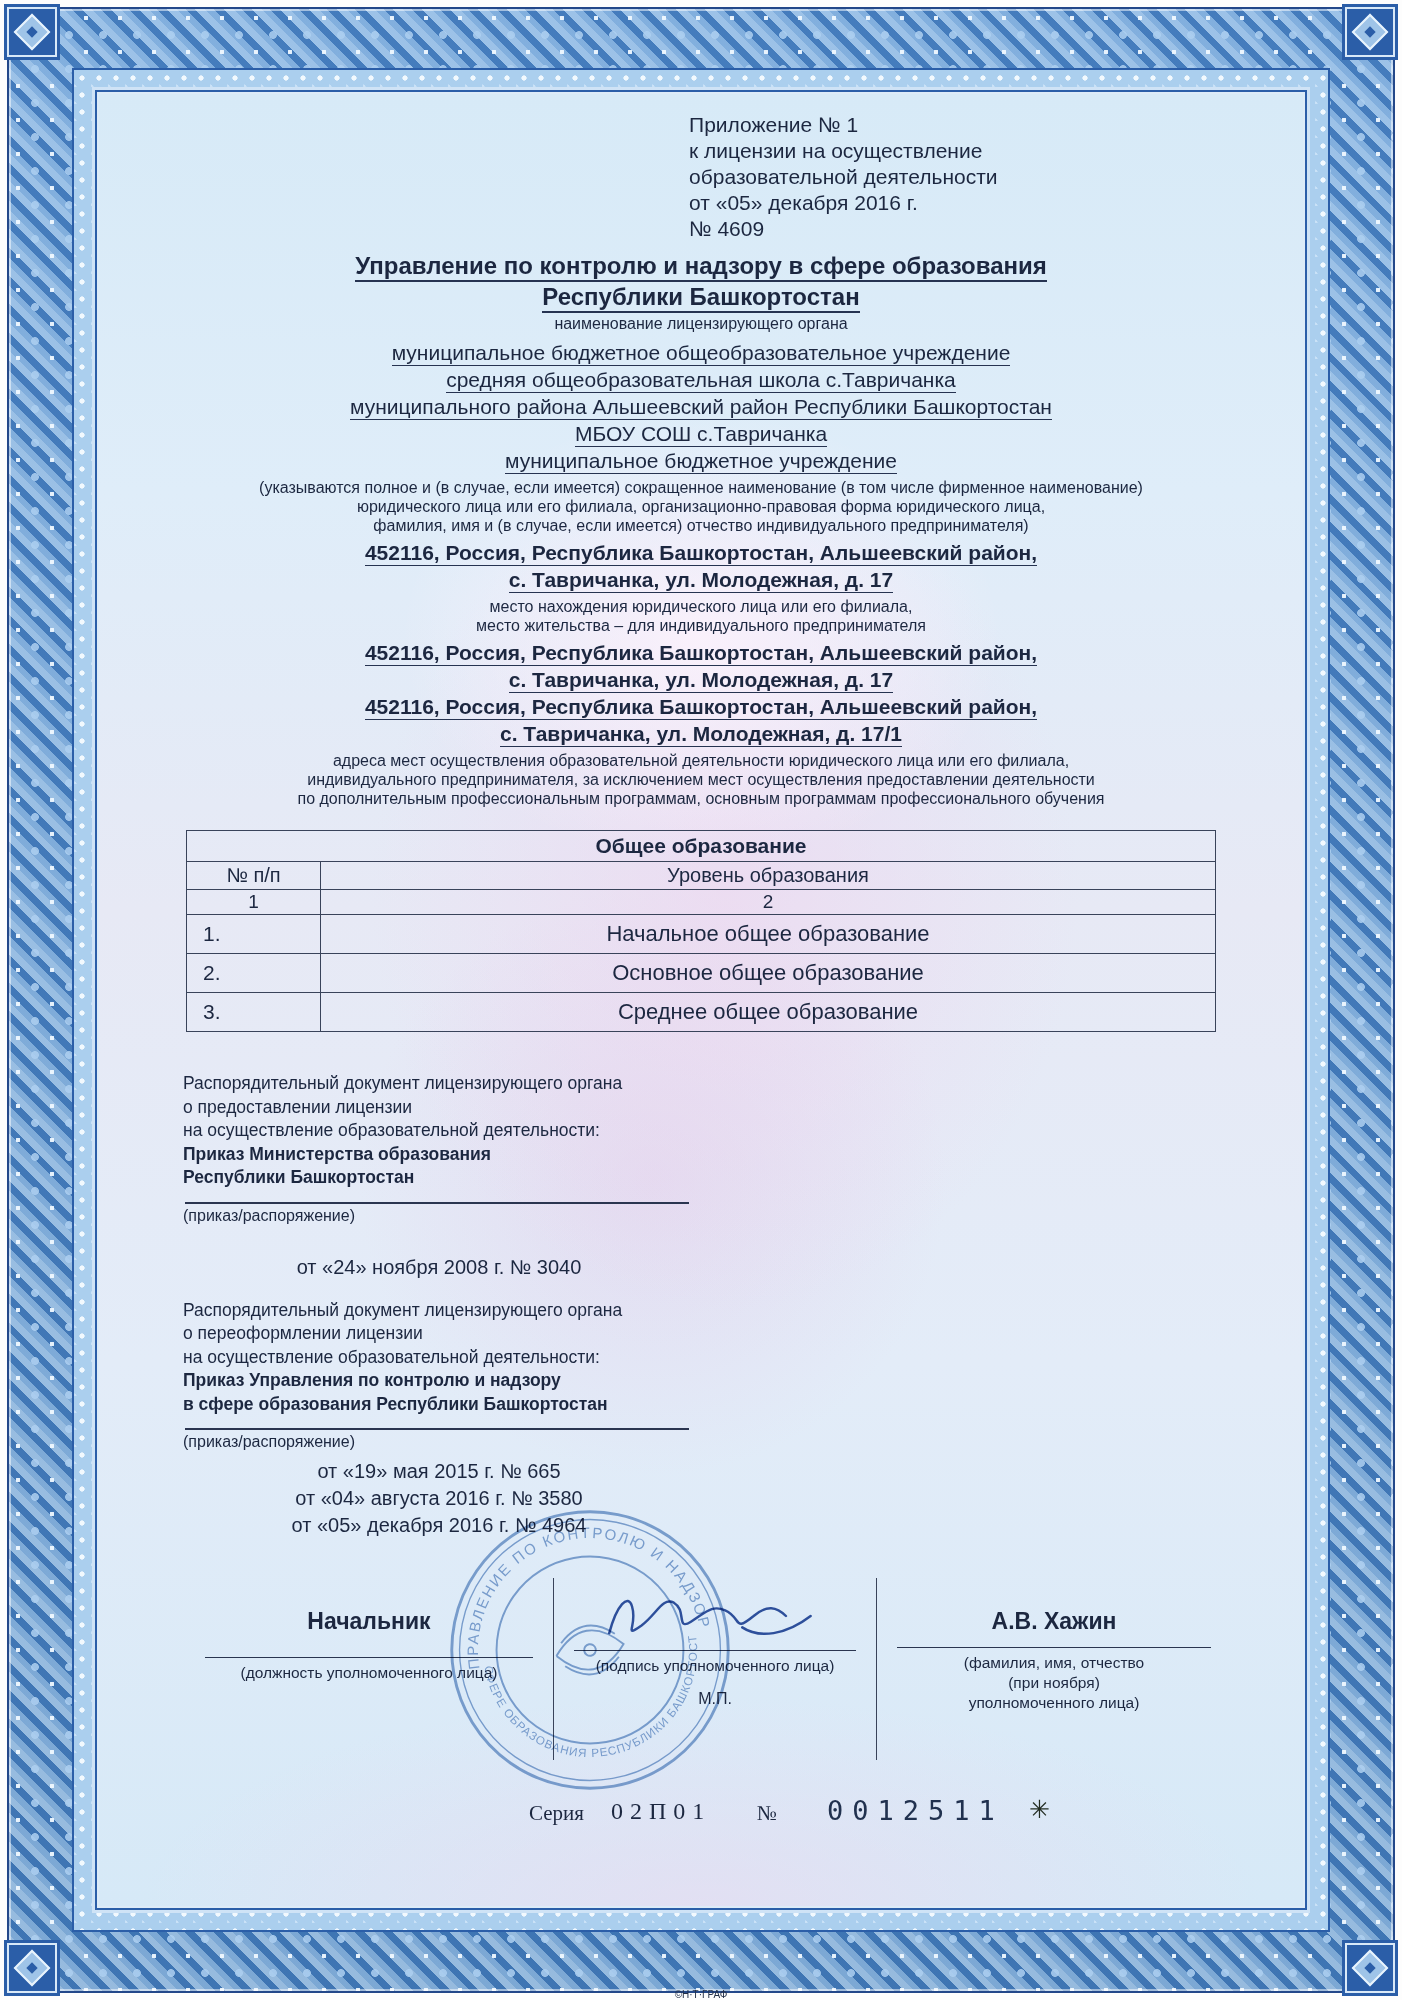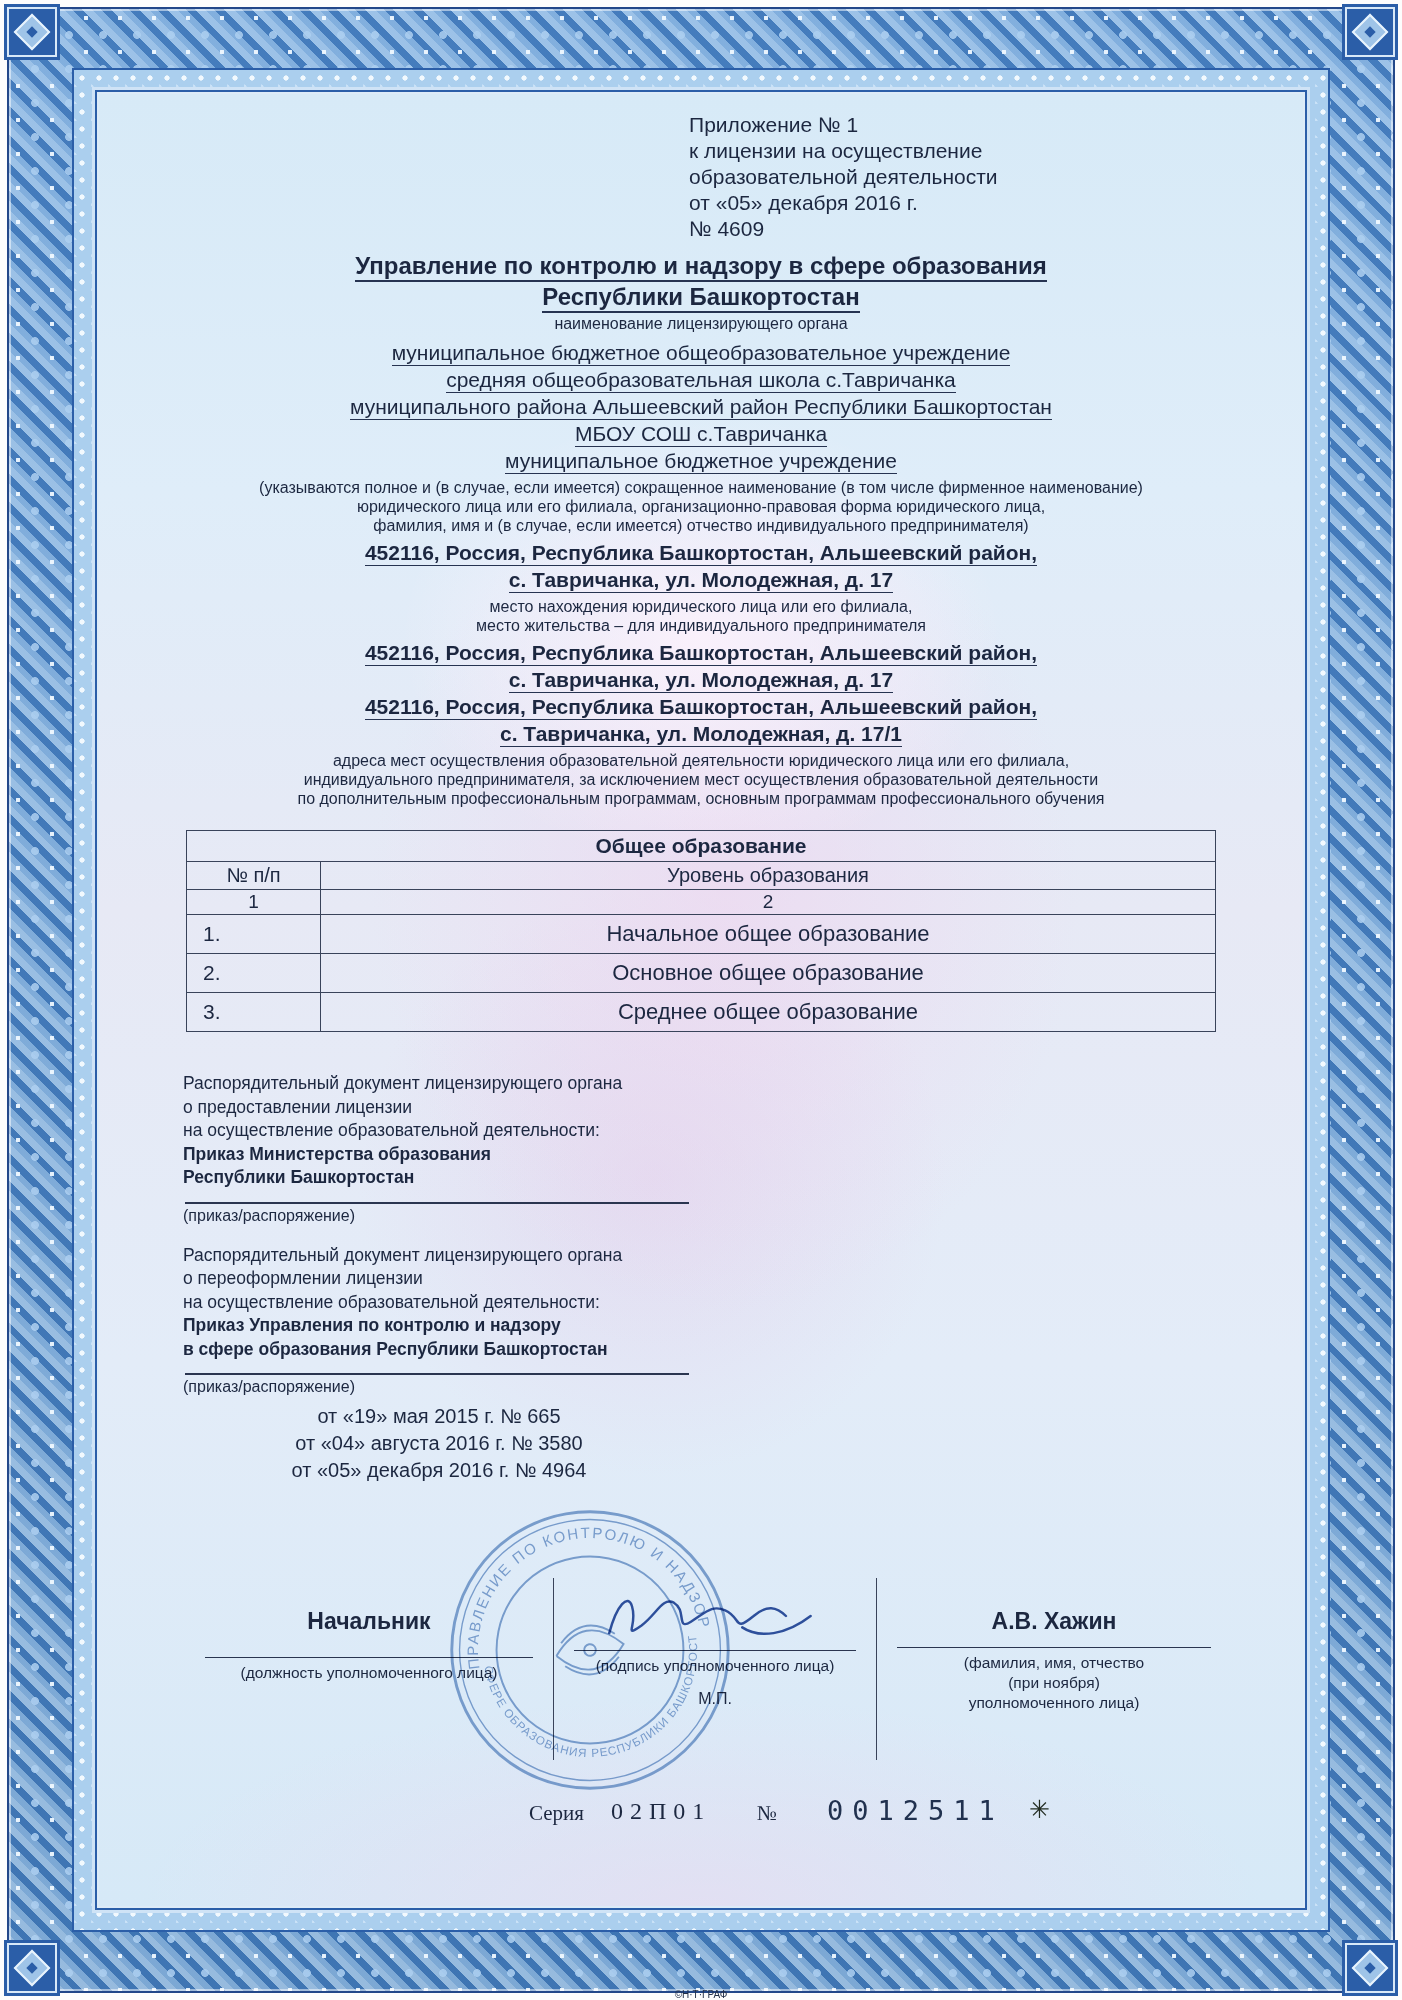--- a/index.html
+++ b/index.html
@@ -143,21 +143,21 @@
     </div>
 
     <div class="addr">
       <div><span class="ul">452116, Россия, Республика Башкортостан, Альшеевский  район,</span></div>
       <div><span class="ul">с. Тавричанка, ул. Молодежная, д. 17</span></div>
       <div><span class="ul">452116, Россия, Республика Башкортостан, Альшеевский  район,</span></div>
       <div><span class="ul">с. Тавричанка, ул. Молодежная, д. 17/1</span></div>
     </div>
     <div class="cap3">
       <div>адреса мест осуществления образовательной деятельности юридического лица или его филиала,</div>
-      <div>индивидуального предпринимателя, за исключением мест осуществления образовательной деятельности</div>
+      <div>индивидуального предпринимателя, за исключением мест осуществления предоставлении деятельности</div>
       <div>по дополнительным профессиональным программам, основным программам профессионального обучения</div>
     </div>
 
     <table class="edu">
       <tbody>
           <tr>
         <td colspan="2" class="tt">Общее образование</td>
       </tr>
       <tr>
         <td class="hh c1">№ п/п</td>
@@ -184,20 +184,23 @@
 
     <div class="dirs">
       <div class="dir left">
         <div>Распорядительный документ лицензирующего органа</div>
         <div>о предоставлении лицензии</div>
         <div>на осуществление образовательной деятельности:</div>
         <div class="b">Приказ Министерства образования</div>
         <div class="b">Республики Башкортостан</div>
         <div class="rule"></div>
         <div class="pcap">(приказ/распоряжение)</div>
+        <div class="orders">
+          <div>от  «24» ноября  2008 г. № 3040</div>
+        </div>
       </div>
       <div class="dir right">
         <div>Распорядительный документ лицензирующего органа</div>
         <div>о переоформлении лицензии</div>
         <div>на осуществление образовательной деятельности:</div>
         <div class="b">Приказ Управления по контролю и надзору</div>
         <div class="b">в  сфере образования Республики Башкортостан</div>
         <div class="rule"></div>
         <div class="pcap">(приказ/распоряжение)</div>
         <div class="orders">

